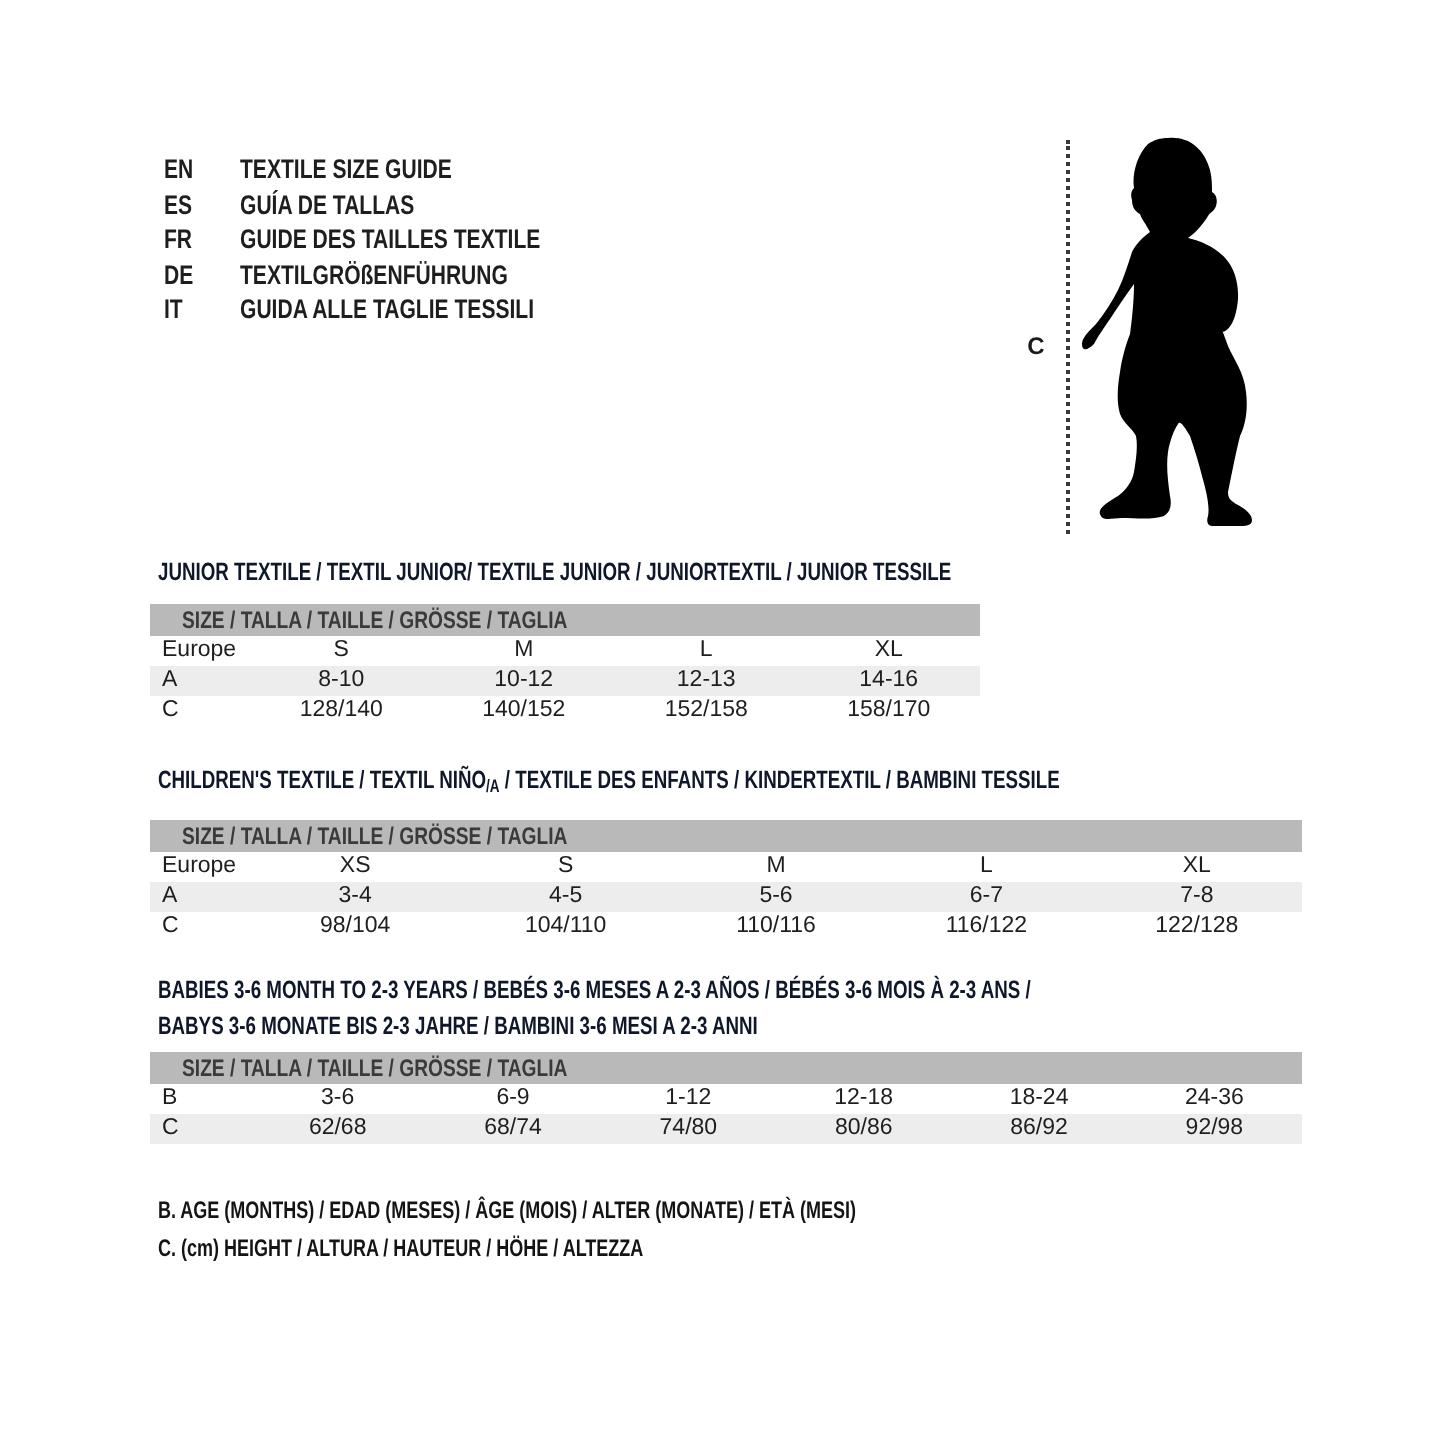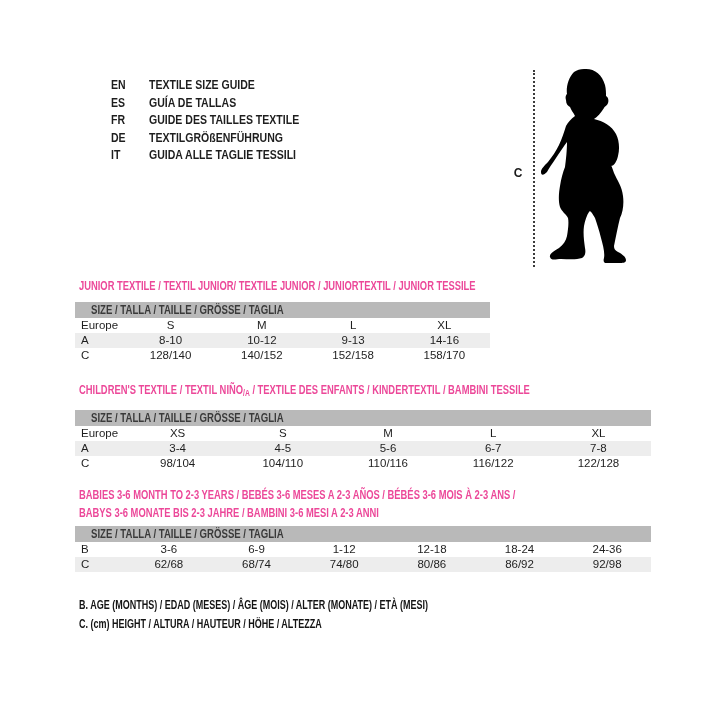--- a/index.html
+++ b/index.html
@@ -7,36 +7,36 @@
     position:relative; width:720px; height:720px; background:#ffffff;
     font-family:"Liberation Sans", sans-serif; color:#1e1e1e; overflow:hidden;
   }
   .cond   { display:inline-block; transform:scaleX(.75); transform-origin:0 50%; white-space:nowrap; }
   .cond-m { display:inline-block; transform:scaleX(.80); transform-origin:0 50%; white-space:nowrap; }
   .cond-s { display:inline-block; transform:scaleX(.78); transform-origin:0 50%; white-space:nowrap; }
 
   
   .lang-block { position:absolute; left:82px; top:76px; }
   .lang-row   { display:flex; height:17.5px; align-items:center; font-weight:bold; font-size:13.5px; }
-  .lang-code  { width:38px;margin-left:29px; }
+  .lang-code  { width:38px; }
 
   
   .dash-line { position:absolute; left:533px; top:70px; height:197px; width:0;
                border-left:2px dotted #3a3a3a; }
   .c-label   { position:absolute; left:510px; top:166px; width:16px; text-align:center;
                font-weight:bold; font-size:12px; color:#1a1a1a; }
   .toddler   { position:absolute; left:540px; top:60px; }
 
   
   .tbl { position:absolute; left:75px; }
   .tbl-junior   { top:277px; width:415px; }
   .tbl-children { top:381px; width:576px; }
   .tbl-babies   { top:486px; width:576px; }
 
-  .tbl-title { font-weight:bold; font-size:12.5px; line-height:18px; color:#ec4899;
+  .tbl-title { font-weight:bold; font-size:12.5px; line-height:18px; color:#0f172a;
                padding-left:4px; white-space:nowrap; }
   .tbl-title .sub { font-size:9px; vertical-align:-2px; }
 
   .size-bar { height:16px; background:#b9b9b9; line-height:16px; font-weight:bold;
               font-size:12px; color:#3a3a3a; padding-left:16px; white-space:nowrap; }
   .tbl-junior   .size-bar { margin-top:7px; }
   .tbl-children .size-bar { margin-top:8px; }
   .tbl-babies   .size-bar { margin-top:4px; }
 
   .trow { display:flex; height:15px; line-height:15px; font-size:11.5px; color:#1e1e1e; }
@@ -113,21 +113,21 @@
         <div class="tcell-label">Europe</div>
         <div class="tcell">S</div>
         <div class="tcell">M</div>
         <div class="tcell">L</div>
         <div class="tcell">XL</div>
       </div>
       <div class="trow shaded">
         <div class="tcell-label">A</div>
         <div class="tcell">8-10</div>
         <div class="tcell">10-12</div>
-        <div class="tcell">9-13</div>
+        <div class="tcell">12-13</div>
         <div class="tcell">14-16</div>
       </div>
       <div class="trow">
         <div class="tcell-label">C</div>
         <div class="tcell">128/140</div>
         <div class="tcell">140/152</div>
         <div class="tcell">152/158</div>
         <div class="tcell">158/170</div>
       </div>
     </section>

